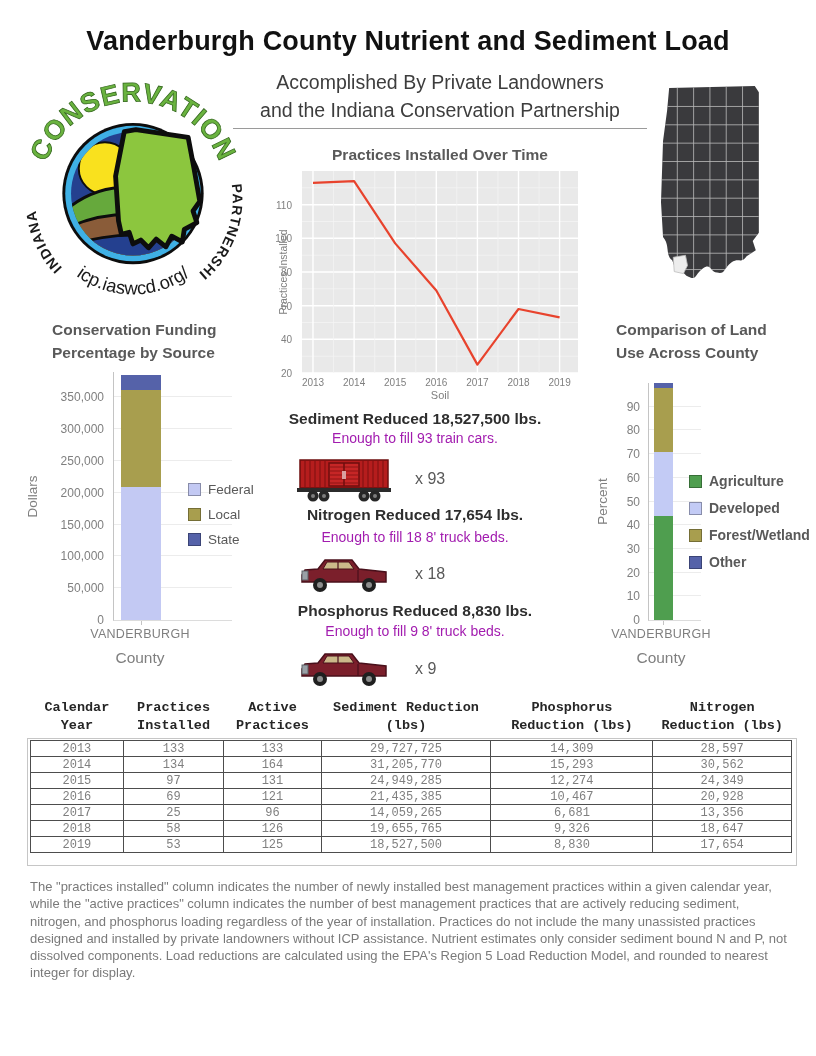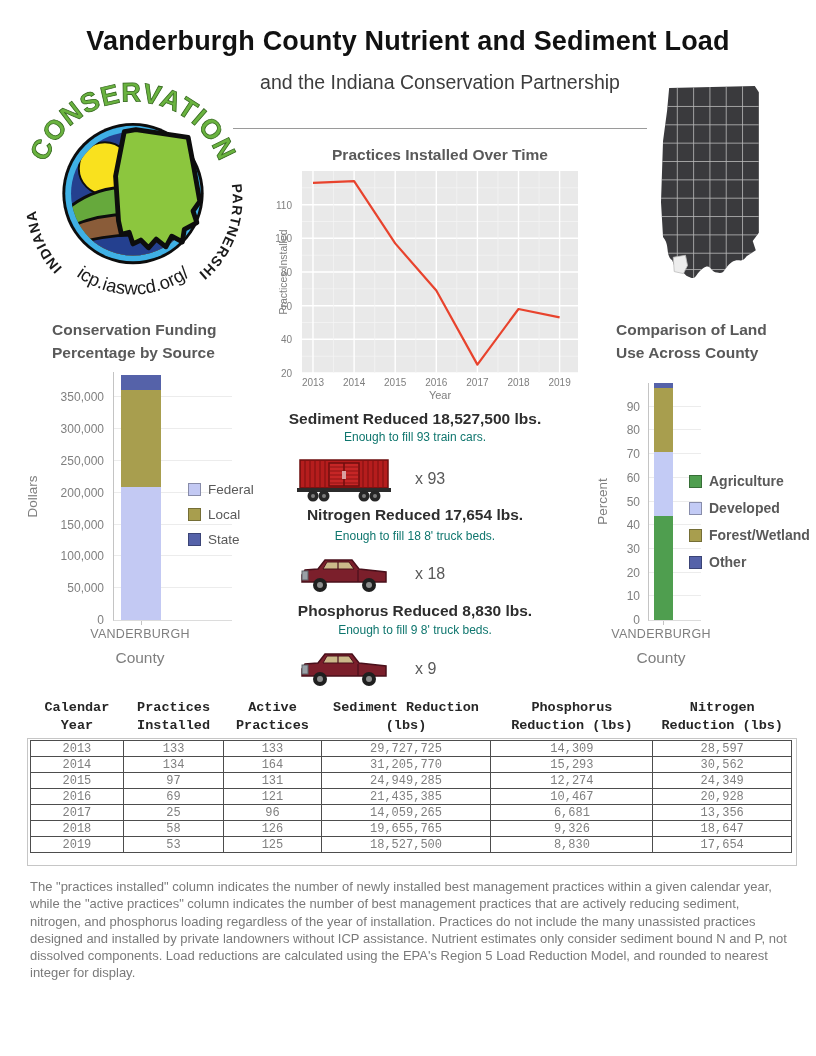--- a/index.html
+++ b/index.html
@@ -58,21 +58,21 @@
   .land-bar{left:5px;bottom:0;width:19px;height:237px;}
   .land-ylabel{left:594px;top:383px;width:16px;height:237px;}
   .land-cat{left:601px;top:627px;width:120px;}
   .land-xlabel{left:601px;top:649px;width:120px;}
   .land-legend{left:689px;top:473px;font-weight:bold;}
   .land-legend .leg-row{margin-bottom:11px;}
   .land-legend .leg-lb{font-size:14px;}
 
   
   .red-head{left:240px;top:0;width:350px;text-align:center;font-size:15.5px;font-weight:bold;color:#2e2e2e;}
-  .red-sub{left:240px;top:0;width:350px;text-align:center;font-size:12px;color:#0f766e;}
+  .red-sub{left:240px;top:0;width:350px;text-align:center;font-size:14px;color:#a21caf;}
   .mult{font-size:16px;color:#595959;}
 
   
   .table-wrap{left:30px;top:697px;width:762px;}
   table{border-collapse:collapse;width:100%;table-layout:fixed;font-family:Liberation Mono, monospace;}
   thead th{font-size:13.5px;font-weight:bold;color:#262626;line-height:1.3;padding:2px 2px 6px 2px;text-align:center;vertical-align:top;}
   tbody td{border:1px solid #4d4d4d;font-size:12px;color:#7f7f7f;text-align:center;height:15px;padding:0 2px;}
   .table-outline{left:27px;top:738px;width:768px;height:126px;border:1px solid #c6c6c6;}
 
   
@@ -111,20 +111,21 @@
     <g clip-path="url(#lgClip)">
       <circle cx="86" cy="112" r="27" fill="#f9e11e" stroke="#0d0d0d" stroke-width="2"></circle>
       <path d="M40,160 Q95,108 180,150 L180,205 L40,205 Z" fill="#66a93c" stroke="#0d0d0d" stroke-width="3"></path>
       <path d="M38,178 Q100,144 182,172 L182,210 L38,210 Z" fill="#8a5c39" stroke="#0d0d0d" stroke-width="3"></path>
       <path d="M36,196 Q110,168 184,192 L184,215 L36,215 Z" fill="#24408f" stroke="#0d0d0d" stroke-width="3"></path>
     </g>
     <path d="M118,72 L172,80 L178,112 L184,146 L177,156 L181,168 L168,175 L166,188 L155,182 L149,193 L139,185 L131,194 L123,186 L115,190 L111,178 L103,180 L100,166 L97,120 L106,74 Z" fill="#8cc63e" stroke="#0d0d0d" stroke-width="5" stroke-linejoin="round"></path>
   </svg>
 
   <div class="abs subtitle">
+    <div>Accomplished By Private Landowners</div>
     <div>and the Indiana Conservation Partnership</div>
   </div>
   <div class="abs subtitle-rule"></div>
 
   <svg class="abs" style="left:645px;top:82px;" width="138" height="212" viewBox="0 0 132 208">
     <defs>
       <clipPath id="inClip">
         <path d="M22,6 L106,4 L110,10 L110,148 L104,156 L107,165 L98,171 C92,179 91,172 83,177 C75,183 77,189 69,187 C62,186 63,177 55,183 C47,189 49,195 41,191 C34,188 36,181 28,183 L25,175 C18,170 23,160 16,152 L14,118 L16,58 L20,28 Z"></path>
       </clipPath>
     </defs>
@@ -180,21 +181,21 @@
       <span style="left:52.1px">2014</span>
       <span style="left:93.2px">2015</span>
       <span style="left:134.3px">2016</span>
       <span style="left:175.4px">2017</span>
       <span style="left:216.5px">2018</span>
       <span style="left:257.6px">2019</span>
     </div>
   <div class="abs line-ylabel">
       <span>Practices Installed</span>
     </div>
-  <div class="abs line-xlabel">Year</div>
+  <div class="abs line-xlabel">Soil</div>
 
   <div class="abs sec-title fund-title">
     <div>Conservation Funding</div>
     <div>Percentage by Source</div>
   </div>
   <div class="abs bar-plot fund-plot" id="fundPlot">
       <div class="hgrid" style="bottom:31.8px"></div>
       <div class="hgrid" style="bottom:63.6px"></div>
       <div class="hgrid" style="bottom:95.4px"></div>
       <div class="hgrid" style="bottom:127.2px"></div>

